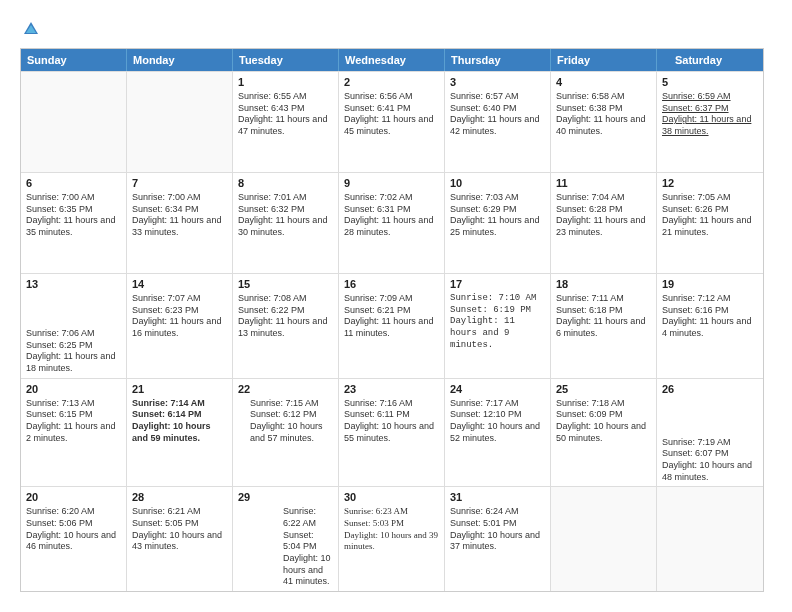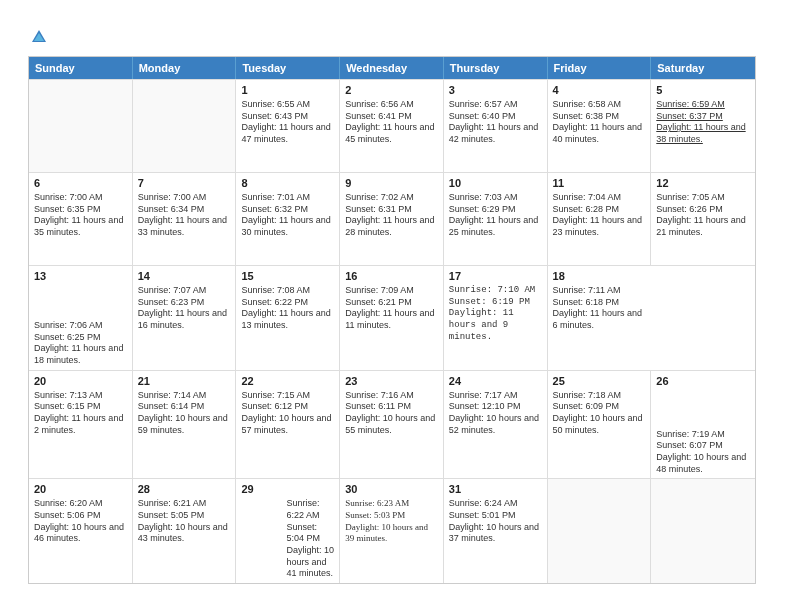--- a/index.html
+++ b/index.html
@@ -6,21 +6,21 @@
     body {
       width: 792px;
       height: 612px;
       font-family: Arial, sans-serif;
       background: #fff;
       overflow: hidden;
     }
     .page {
       width: 784px;
       height: 612px;
-      padding: 28px;
+      padding: 20px;
       display: flex;
       flex-direction: column;
     }
     .header {
       display: flex;
       justify-content: space-between;
       align-items: flex-start;
       margin-bottom: 10px;
     }
     .logo {
@@ -70,21 +70,21 @@
       grid-template-columns: repeat(7, 1fr);
       background: #3a7fc1;
     }
     .cal-header-cell {
       color: #fff;
       font-size: 11px;
       font-weight: bold;
       padding: 5px 6px;
       border-right: 1px solid #5a9fd1;
     }
-    .cal-header-cell:last-child { border-right: none; }
+    .cal-header-cell:last-child { border-right: none; margin-left: 12px; }
     .cal-body {
       flex: 1;
       display: flex;
       flex-direction: column;
     }
     .cal-row {
       display: grid;
       grid-template-columns: repeat(7, 1fr);
       flex: 1;
       border-top: 1px solid #ddd;
@@ -252,37 +252,43 @@
             <div class="cell-text" style="white-space: pre-line; font-family: Liberation Mono, monospace;">Sunrise: 7:10 AM
 Sunset: 6:19 PM
 Daylight: 11 hours and 9 minutes.</div>
           </div>
           <div class="cal-cell">
             <span class="day-num">18</span>
             <div class="cell-text" style="white-space: pre-line;">Sunrise: 7:11 AM
 Sunset: 6:18 PM
 Daylight: 11 hours and 6 minutes.</div>
           </div>
+          <div class="cal-cell">
+            <span class="day-num">19</span>
+            <div class="cell-text" style="white-space: pre-line;">Sunrise: 7:12 AM
+Sunset: 6:16 PM
+Daylight: 11 hours and 4 minutes.</div>
+          </div>
         </div>
         <div class="cal-row">
           <div class="cal-cell">
             <span class="day-num">20</span>
             <div class="cell-text" style="white-space: pre-line;">Sunrise: 7:13 AM
 Sunset: 6:15 PM
 Daylight: 11 hours and 2 minutes.</div>
           </div>
           <div class="cal-cell">
             <span class="day-num">21</span>
-            <div class="cell-text" style="white-space: pre-line;">Sunrise: 7:14 AM
+            <div class="cell-text" style="white-space: pre-line; font-weight: bold;">Sunrise: 7:14 AM
 Sunset: 6:14 PM
 Daylight: 10 hours and 59 minutes.</div>
           </div>
           <div class="cal-cell">
             <span class="day-num">22</span>
-            <div class="cell-text" style="white-space: pre-line;">Sunrise: 7:15 AM
+            <div class="cell-text" style="white-space: pre-line; margin-left: 12px;">Sunrise: 7:15 AM
 Sunset: 6:12 PM
 Daylight: 10 hours and 57 minutes.</div>
           </div>
           <div class="cal-cell">
             <span class="day-num">23</span>
             <div class="cell-text" style="white-space: pre-line;">Sunrise: 7:16 AM
 Sunset: 6:11 PM
 Daylight: 10 hours and 55 minutes.</div>
           </div>
           <div class="cal-cell">

